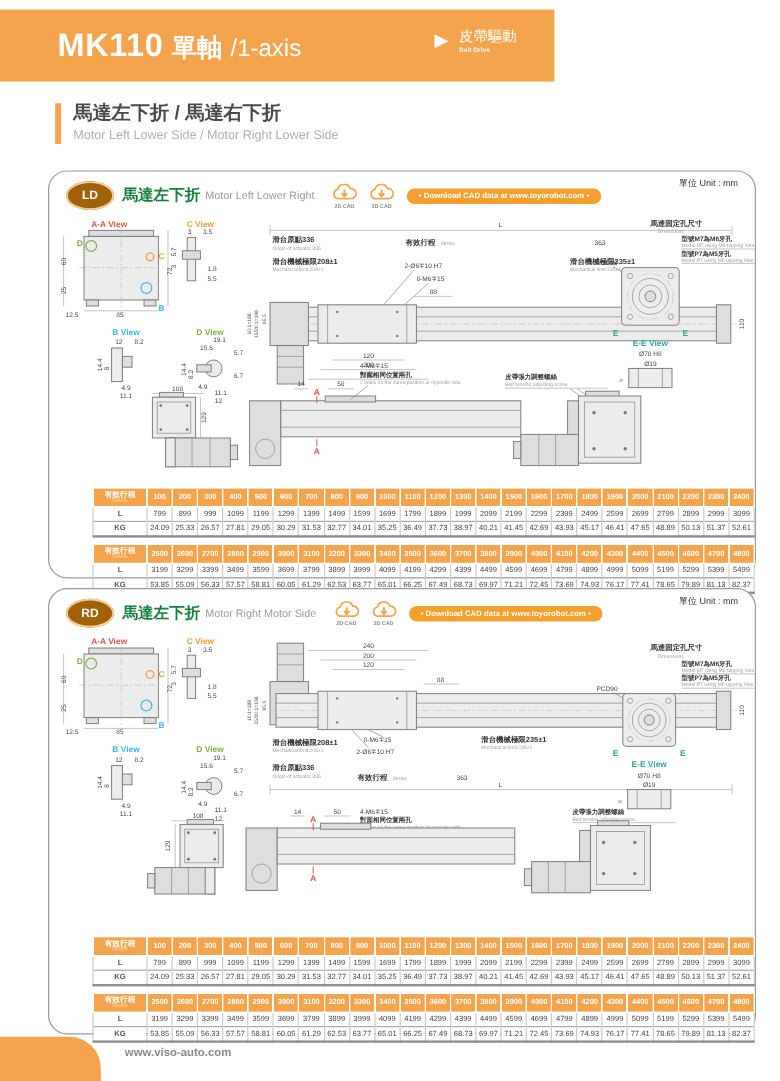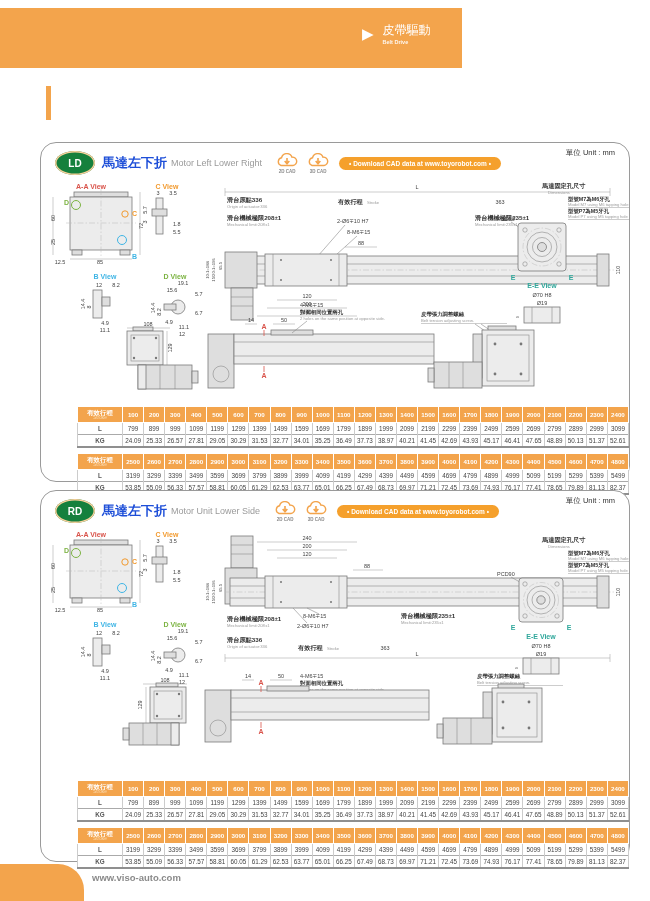--- a/index.html
+++ b/index.html
@@ -20,24 +20,24 @@
   .section-head{position:absolute;left:46px;top:86px;display:flex;gap:10px;}
   .sec-bar{width:5px;height:34px;background:#F3A44C;}
   .sec-title{font-size:16px;font-weight:bold;color:#4a4a4a;line-height:1.15;}
   .sec-sub{font-size:10.5px;color:#b0b0b0;margin-top:3px;}
   
   .panel{position:absolute;left:40px;width:590px;border:1.5px solid #9a9a9a;border-radius:16px;
          background:#fff;box-sizing:border-box;}
   .panel1{top:142px;height:340px;}
   .panel2{top:490px;height:372px;}
   .panel-head{position:relative;display:flex;align-items:center;margin:7px 0 0 14px;height:26px;}
-  .badge{width:40px;height:24px;border-radius:50%;background:#15803d;color:#fff;font-size:10px;
+  .badge{width:40px;height:24px;border-radius:50%;background:#a16207;color:#fff;font-size:10px;
          font-weight:bold;display:flex;align-items:center;justify-content:center;
          box-shadow:inset 0 0 0 1.5px #f9cf9b;}
-  .ptitle{font-size:13px;font-weight:bold;color:#1d4ed8;margin-left:7px;}
+  .ptitle{font-size:13px;font-weight:bold;color:#15803d;margin-left:7px;}
   .psub{font-size:9px;color:#9a9a9a;margin-left:4px;}
   .clouds{display:flex;gap:7px;margin-left:13px;}
   .cloud{display:flex;flex-direction:column;align-items:center;}
   .cloud-label{font-size:4.5px;color:#8a8a8a;font-weight:bold;margin-top:-1px;}
   .pill{margin-left:9px;background:#F5A02C;color:#fff;font-size:6.5px;font-weight:bold;
         padding:3px 10px;border-radius:9px;white-space:nowrap;}
   .unit{position:absolute;right:14px;top:-2px;font-size:7.5px;color:#333;}
   .drawing{display:block;margin:2px 0 0 4px;}
   
   svg text{font-family:"Liberation Sans",sans-serif;}
@@ -64,40 +64,47 @@
                 border:0.6px solid #fff;padding:0;}
   td.cell-stroke-label{width:44px;}
   .shc{font-size:6.4px;font-weight:bold;color:#fff;line-height:1.1;}
   .she{font-size:4.8px;font-weight:normal;color:#FAD9AD;line-height:1;}
   tr.tr-l td,tr.tr-kg td{background:#fff;color:#444;font-size:6.3px;height:11px;padding:0;
                 border-top:0.6px solid #aaa;border-right:0.6px solid #ccc;border-left:0.6px solid #ccc;}
   tr.tr-l td.rowlab,tr.tr-kg td.rowlab{font-weight:bold;color:#555;}
   
   .foot-orange{position:absolute;left:0;bottom:0;width:84px;height:37px;background:#F3A44C;
                border-top-right-radius:26px;}
-  .foot-url{position:absolute;left:92px;top:872px;font-size:9.5px;font-weight:bold;color:#8a8a8a;}
+  .foot-url{position:absolute;left:104px;top:872px;font-size:9.5px;font-weight:bold;color:#8a8a8a;}
 </style>
 </head>
 <body>
 
 <div class="page">
 
   <header class="band">
+    <div class="band-title">
+      <span class="band-model">MK110</span>
+      <span class="band-cjk">單軸</span>
+      <span class="band-axis">/1-axis</span>
+    </div>
     <div class="drive-badge">
       <span class="tri">▶</span>
       <span>
         <div class="drive-cn">皮帶驅動</div>
         <div class="drive-en">Belt Drive</div>
       </span>
     </div>
   </header>
 
   <div class="section-head">
     <div class="sec-bar"></div>
     <div>
+      <div class="sec-title">馬達左下折 / 馬達右下折</div>
+      <div class="sec-sub">Motor Left Lower Side / Motor Right Lower Side</div>
     </div>
   </div>
 
   <section class="panel panel1">
     <div class="panel-head">
       <div class="badge">LD</div>
       <div class="ptitle">馬達左下折</div>
       <div class="psub">Motor Left Lower Right</div>
       <div class="clouds">
         <div class="cloud">
@@ -495,21 +502,21 @@
             </tr>
           </tbody>
         </table>
     </div>
   </section>
 
   <section class="panel panel2">
     <div class="panel-head">
       <div class="badge">RD</div>
       <div class="ptitle">馬達左下折</div>
-      <div class="psub">Motor Unit Lower Side</div>
+      <div class="psub">Motor Right Motor Side</div>
       <div class="clouds">
         <div class="cloud">
           <svg width="24" height="17" viewBox="0 0 24 17">
             <path d="M6 12.5 A4 4 0 0 1 6.5 4.8 A5.5 5.5 0 0 1 17 4.2 A4 4 0 0 1 18 12.5 Z" fill="#fff" stroke="#F3A44C" stroke-width="1.4"></path>
             <path d="M12 5 L12 10 M9.7 8 L12 10.8 L14.3 8" stroke="#F3A44C" stroke-width="1.6" fill="none"></path>
           </svg>
           <div class="cloud-label">2D CAD</div>
         </div>
         <div class="cloud">
           <svg width="24" height="17" viewBox="0 0 24 17">

